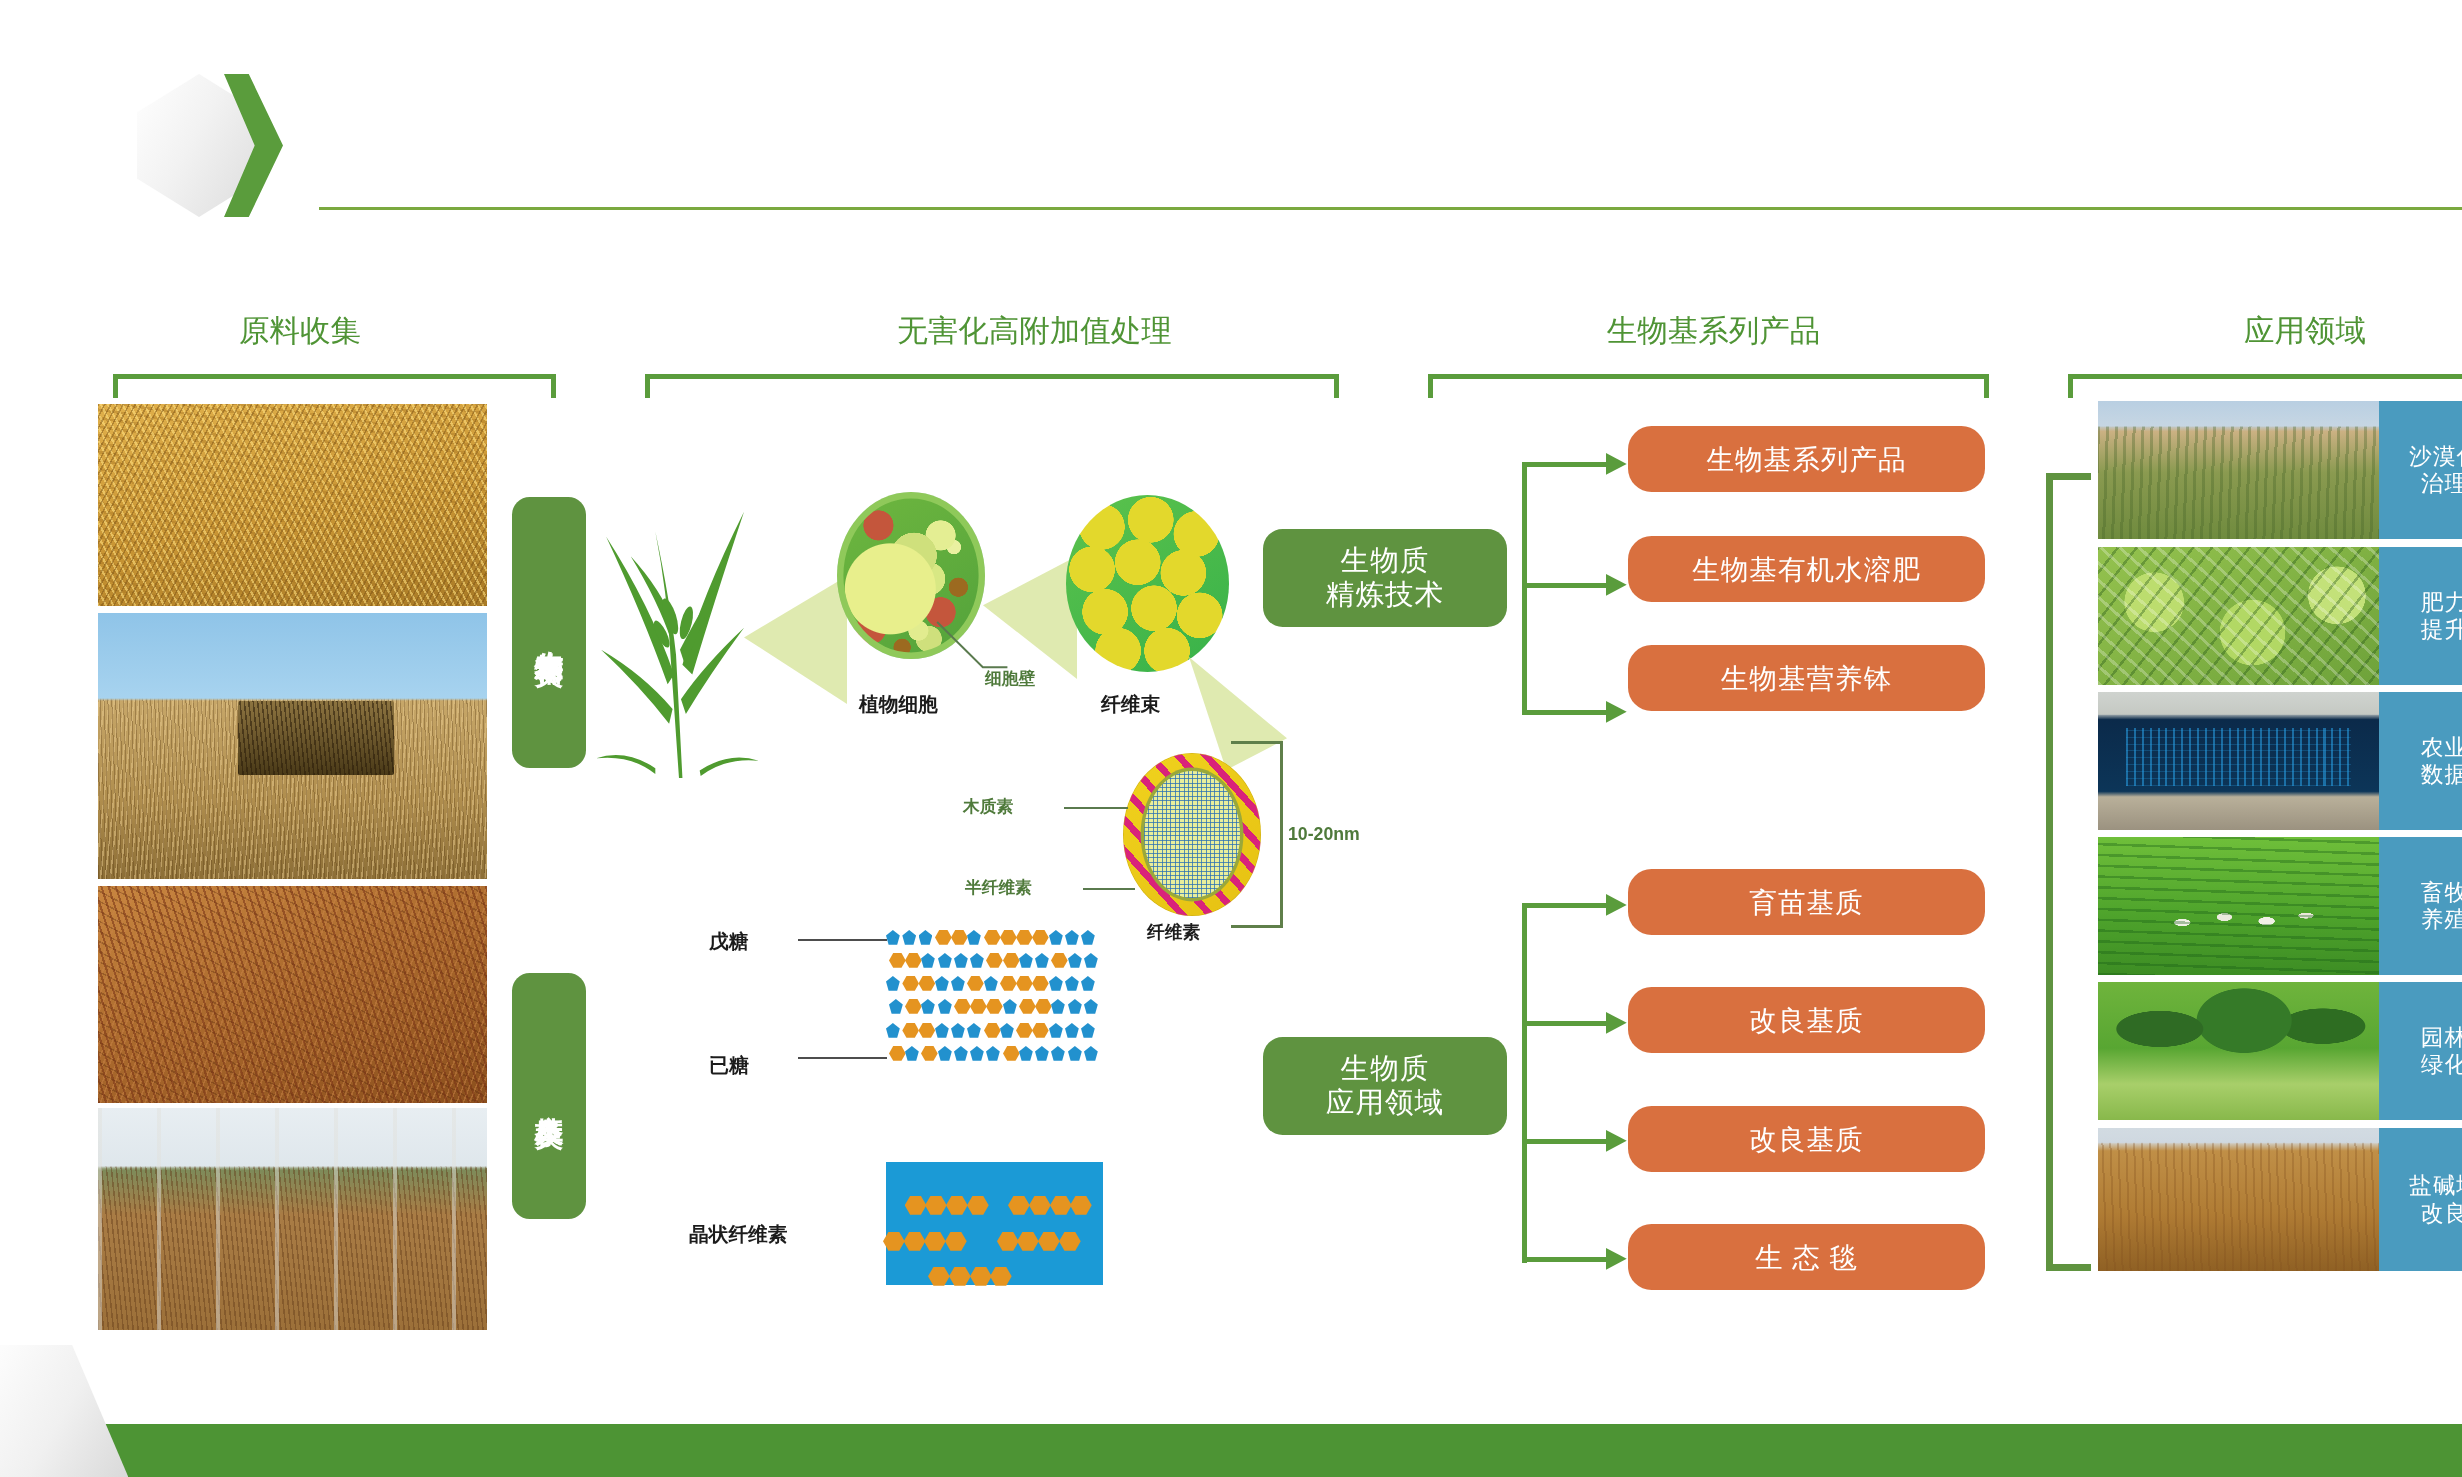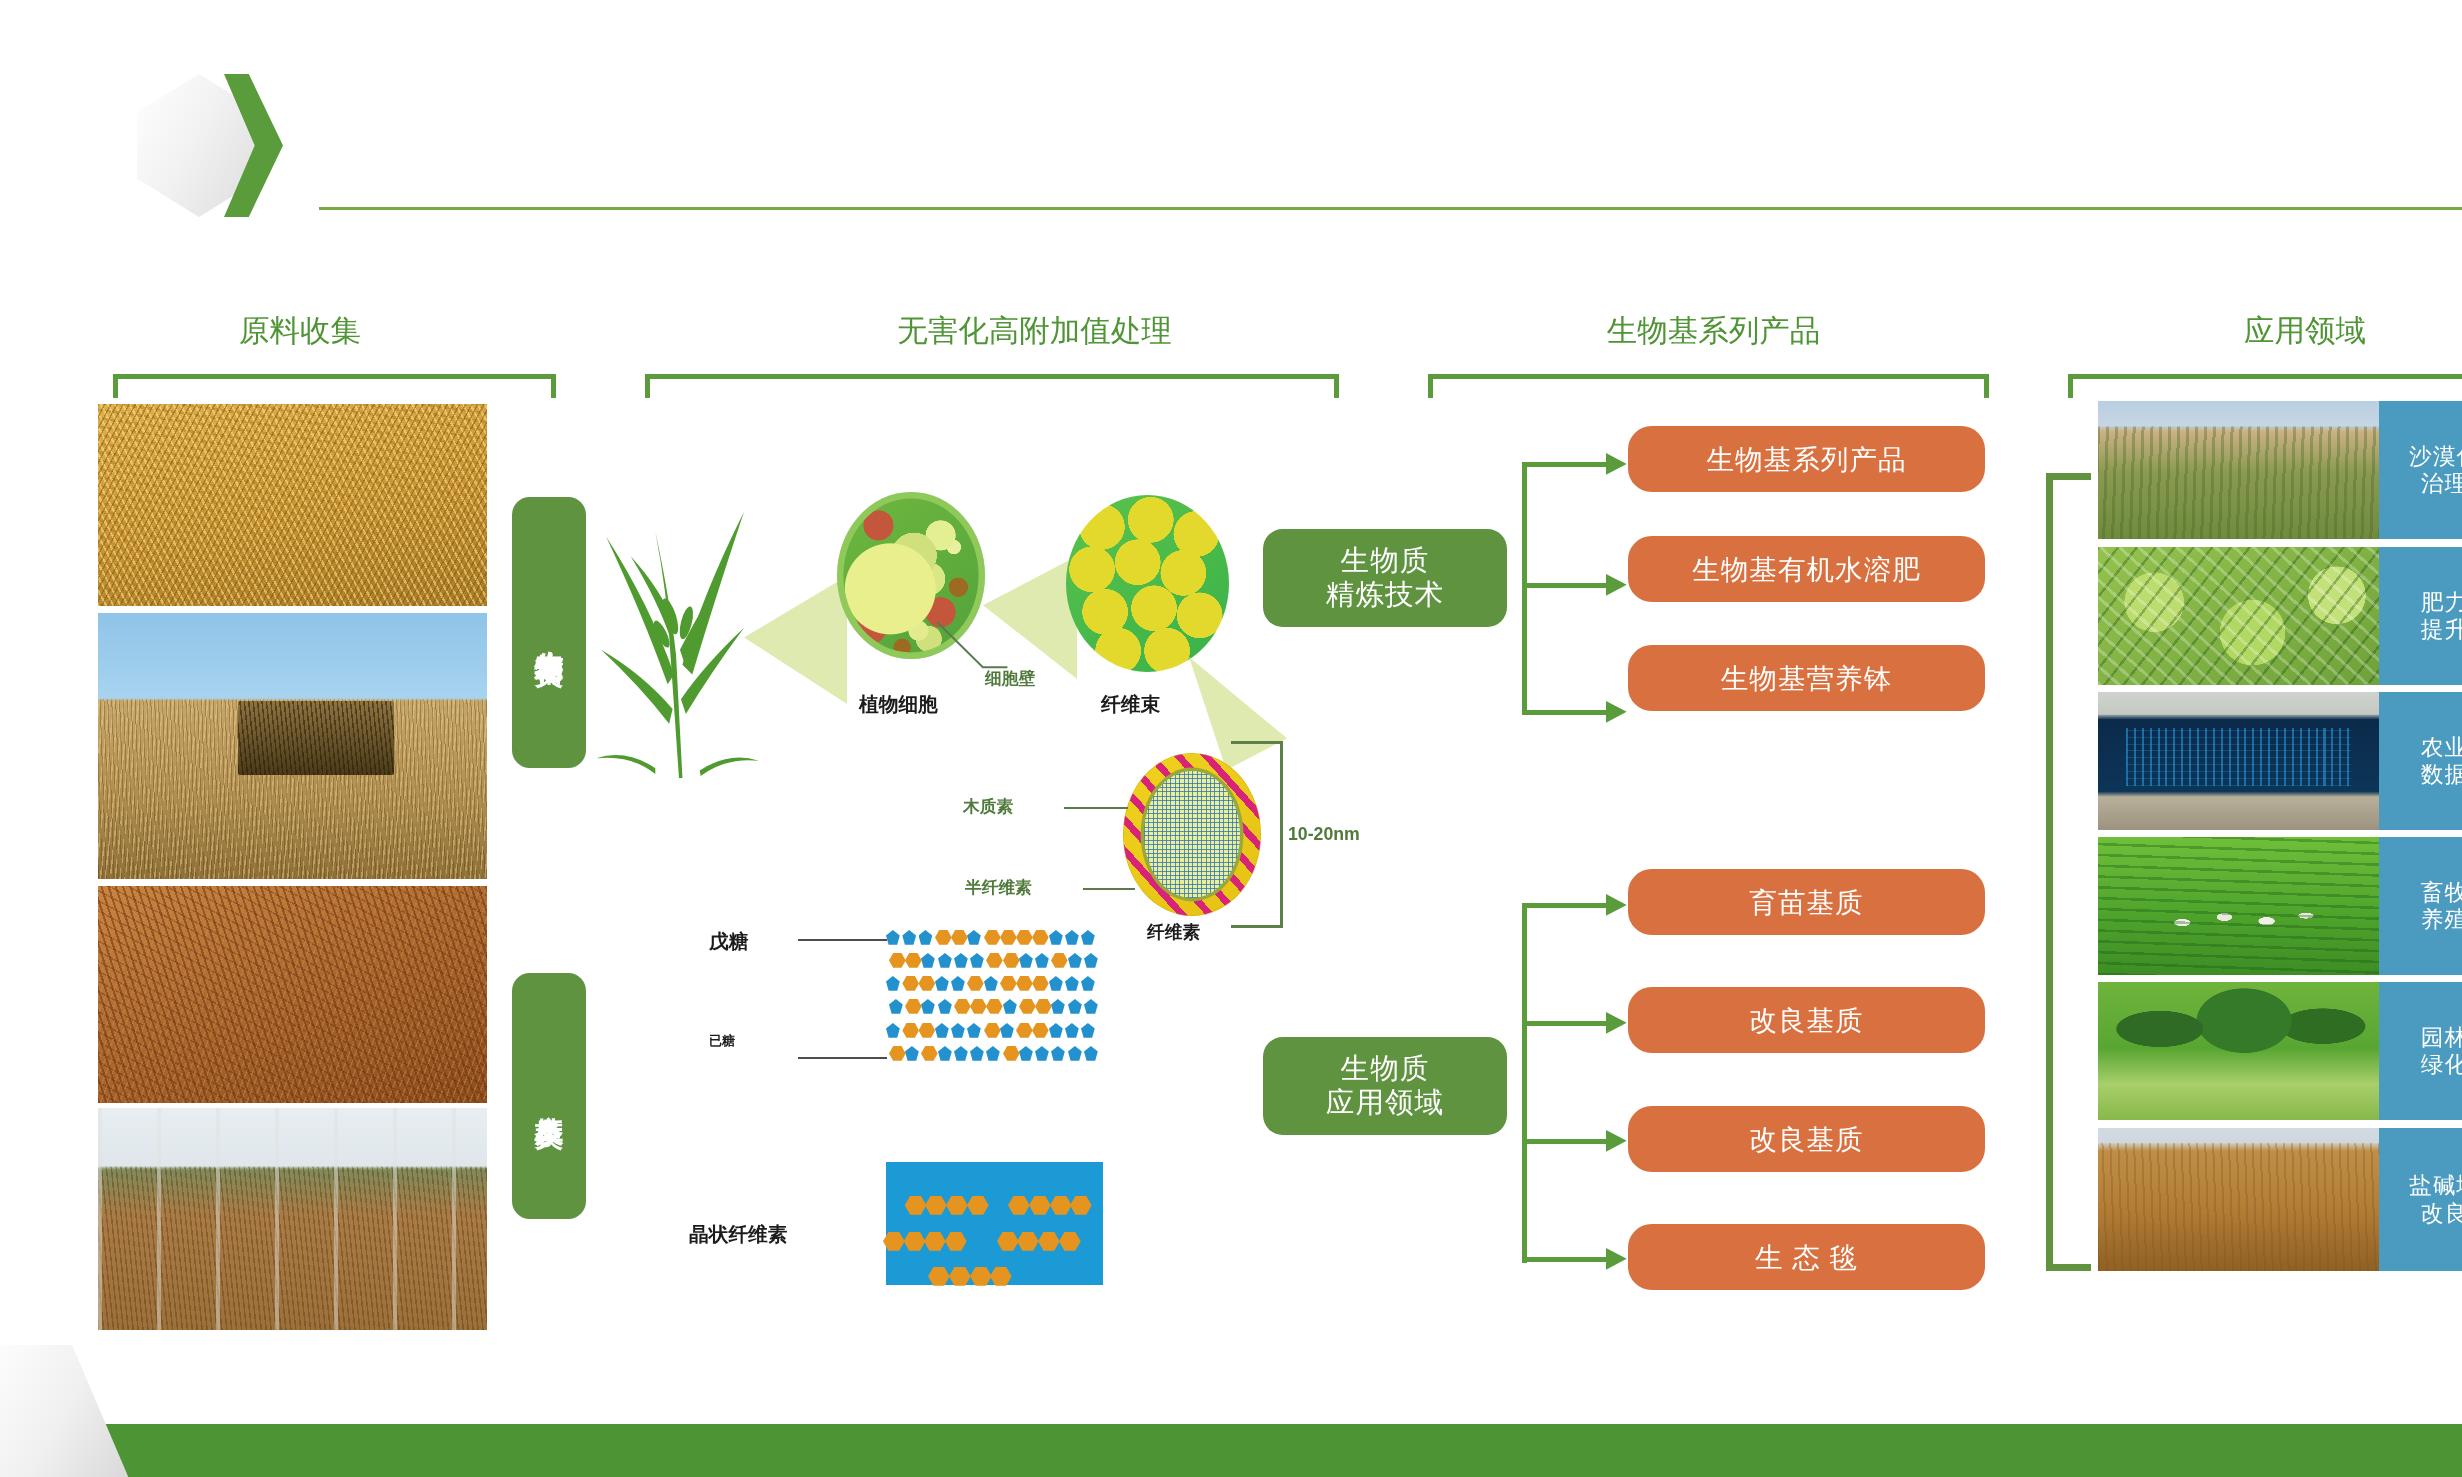--- a/index.html
+++ b/index.html
@@ -350,21 +350,21 @@
   <div class="lbl-dark" style="left:556px;top:556px;font-size:17.7px;">纤维素</div>
 
   <div class="dim-line" style="left:689px;top:377px;width:2.5px;height:187px;"></div>
   <div class="dim-line" style="left:640px;top:377px;width:52px;height:2.5px;"></div>
   <div class="dim-line" style="left:640px;top:561px;width:52px;height:2.5px;"></div>
   <div class="lbl-green" style="left:697px;top:460px;font-size:17.7px;color:#4f7a3b;">10-20nm</div>
 
   <div class="lbl-dark" style="left:118px;top:564px;font-size:19.7px;">戊糖</div>
   <div class="leader" style="left:207px;top:575px;width:89px;height:1.5px;background:#4d4d4d;"></div>
 
-  <div class="lbl-dark" style="left:118px;top:668px;font-size:13px;">已糖</div>
+  <div class="lbl-dark" style="left:118px;top:688px;font-size:20px;">已糖</div>
   <div class="leader" style="left:207px;top:693px;width:89px;height:1.5px;background:#4d4d4d;"></div>
 
   <div class="sugar-grid" id="sugar-grid" style="left:295px;top:566px;width:217px;height:143px;">
       <div class="pent" style="left: 0px; top: 0px;"></div>
       <div class="pent" style="left: 16.3px; top: 0px;"></div>
       <div class="pent" style="left: 32.5px; top: 0px;"></div>
       <div class="hexo" style="left: 49px; top: 0px;"></div>
       <div class="hexo" style="left: 65px; top: 0px;"></div>
       <div class="pent" style="left: 81px; top: 0px;"></div>
       <div class="hexo" style="left: 98px; top: 0px;"></div>

